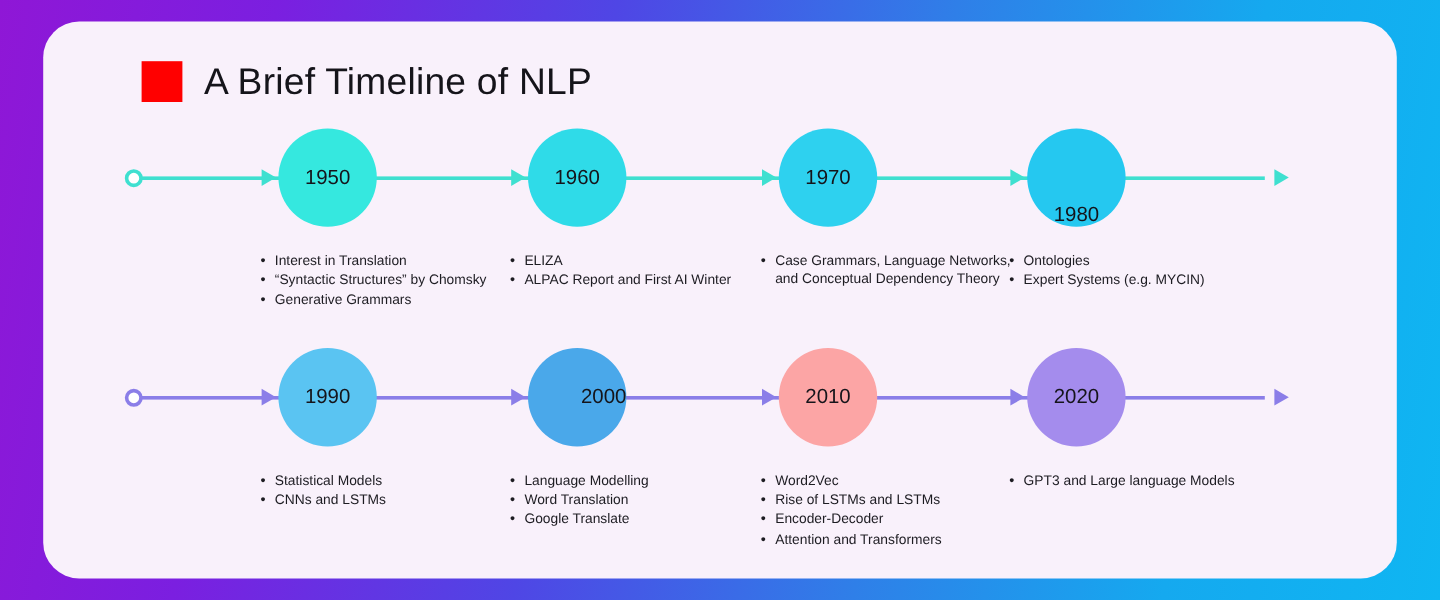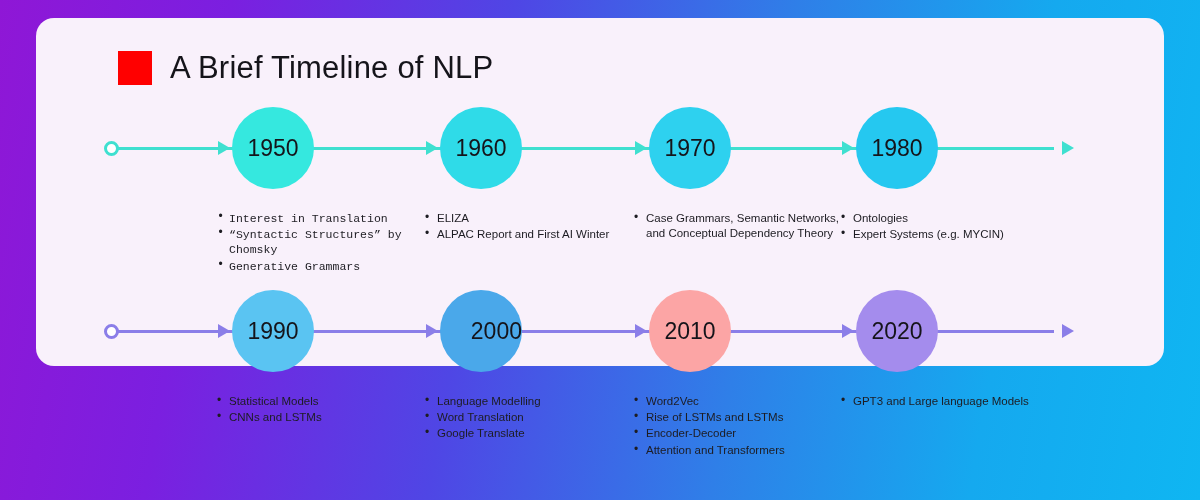--- a/index.html
+++ b/index.html
@@ -9,23 +9,23 @@
     overflow: hidden;
   }
   #page {
     position: relative;
     width: 1200px; height: 500px;
     background: linear-gradient(100deg, #8f17d6 0%, #7b1fe0 18%, #4f46e5 40%, #2f7fe8 62%, #15a9ef 82%, #0fb6f2 100%);
   }
   #card {
     position: absolute;
     left: 36px; top: 18px;
-    width: 1128px; height: 348px;
+    width: 1128px; height: 464px;
     background: #f9f1fb;
-    border-radius: 18px;
+    border-radius: 30px;
   }
 
   
   .title-row {
     position: absolute;
     left: 82px; top: 32px;
     display: flex; align-items: center; gap: 18px;
   }
   .title-square {
     width: 34px; height: 34px;
@@ -71,21 +71,21 @@
     width: 0; height: 0;
     border-top: 7px solid transparent;
     border-bottom: 7px solid transparent;
   }
 
   .node {
     position: absolute;
     width: 82px; height: 82px;
     border-radius: 50%;
     display: flex; align-items: center; justify-content: center;
-    font-size: 23px;
+    font-size: 17px;
     color: #15141a;
     top: 9px;
   }
   .facts {
     position: absolute;
     top: 113px;
     width: 215px;
     font-size: 11.5px;
     color: #1d1c22;
     line-height: 1.32;
@@ -117,21 +117,21 @@
     <div class="row row1">
       <div class="axis">
         <div class="line" style="background: rgb(63, 224, 208);"></div>
         <div class="startdot" style="border: 3px solid rgb(63, 224, 208);"></div>
         <div class="endarrow" style="border-left: 12px solid rgb(63, 224, 208);"></div>
       </div>
     <div class="midarrow" style="left: 182px; border-left: 12px solid rgb(63, 224, 208);"></div>
         <div class="node" style="left: 196px; background: rgb(53, 232, 223);">
           <span>1950</span>
         </div>
-        <div class="facts" style="left: 178px; font-family: Liberation Mono, monospace;">
+        <div class="facts" style="left: 178px;">
           <ul>
             <li>Interest in Translation</li>
             <li>“Syntactic Structures” by Chomsky</li>
             <li>Generative Grammars</li>
           </ul>
         </div>
         <div class="midarrow" style="left: 390px; border-left: 12px solid rgb(63, 224, 208);"></div>
         <div class="node" style="left: 404px; background: rgb(47, 219, 232);">
           <span>1960</span>
         </div>
@@ -140,25 +140,25 @@
             <li>ELIZA</li>
             <li>ALPAC Report and First AI Winter</li>
           </ul>
         </div>
         <div class="midarrow" style="left: 599px; border-left: 12px solid rgb(63, 224, 208);"></div>
         <div class="node" style="left: 613px; background: rgb(46, 209, 239);">
           <span>1970</span>
         </div>
         <div class="facts" style="left: 595px;">
           <ul>
-            <li>Case Grammars, Semantic Networks, and Conceptual Dependency Theory</li>
+            <li>Case Grammars, Language Networks, and Conceptual Dependency Theory</li>
           </ul>
         </div>
         <div class="midarrow" style="left: 806px; border-left: 12px solid rgb(63, 224, 208);"></div>
-        <div class="node" style="left: 820px; background: rgb(37, 200, 240);">
+        <div class="node" style="left: 820px; background: rgb(37, 200, 240); align-items: flex-end;">
           <span>1980</span>
         </div>
         <div class="facts" style="left: 802px;">
           <ul>
             <li>Ontologies</li>
             <li>Expert Systems (e.g. MYCIN)</li>
           </ul>
         </div>
       </div>
 

